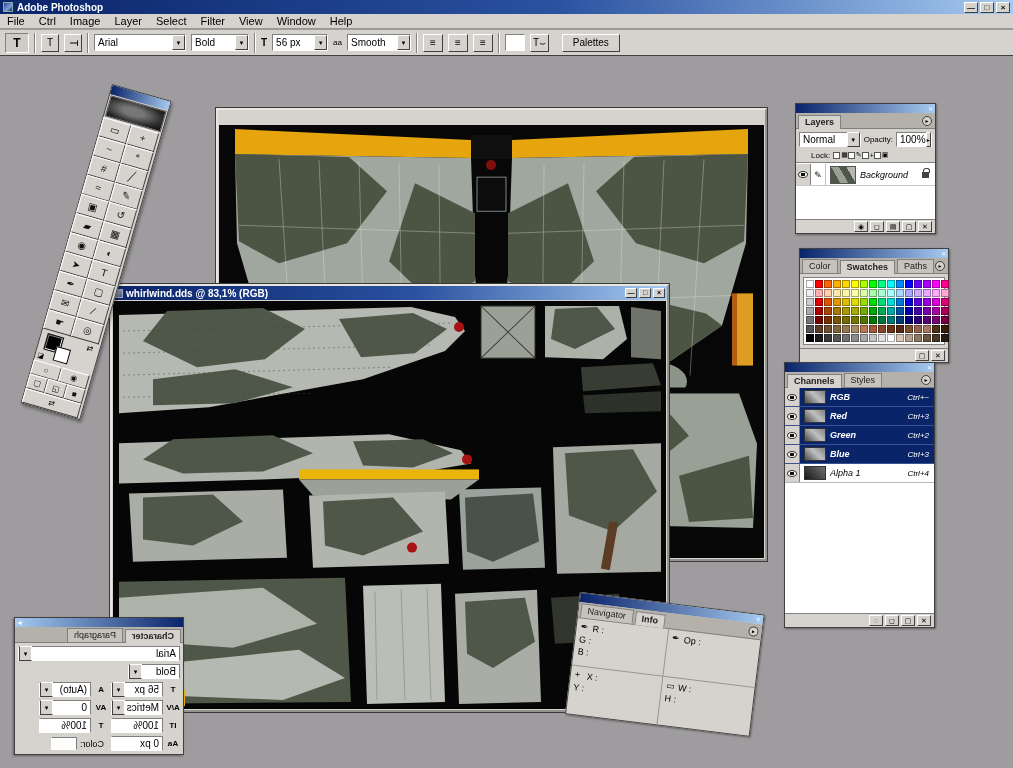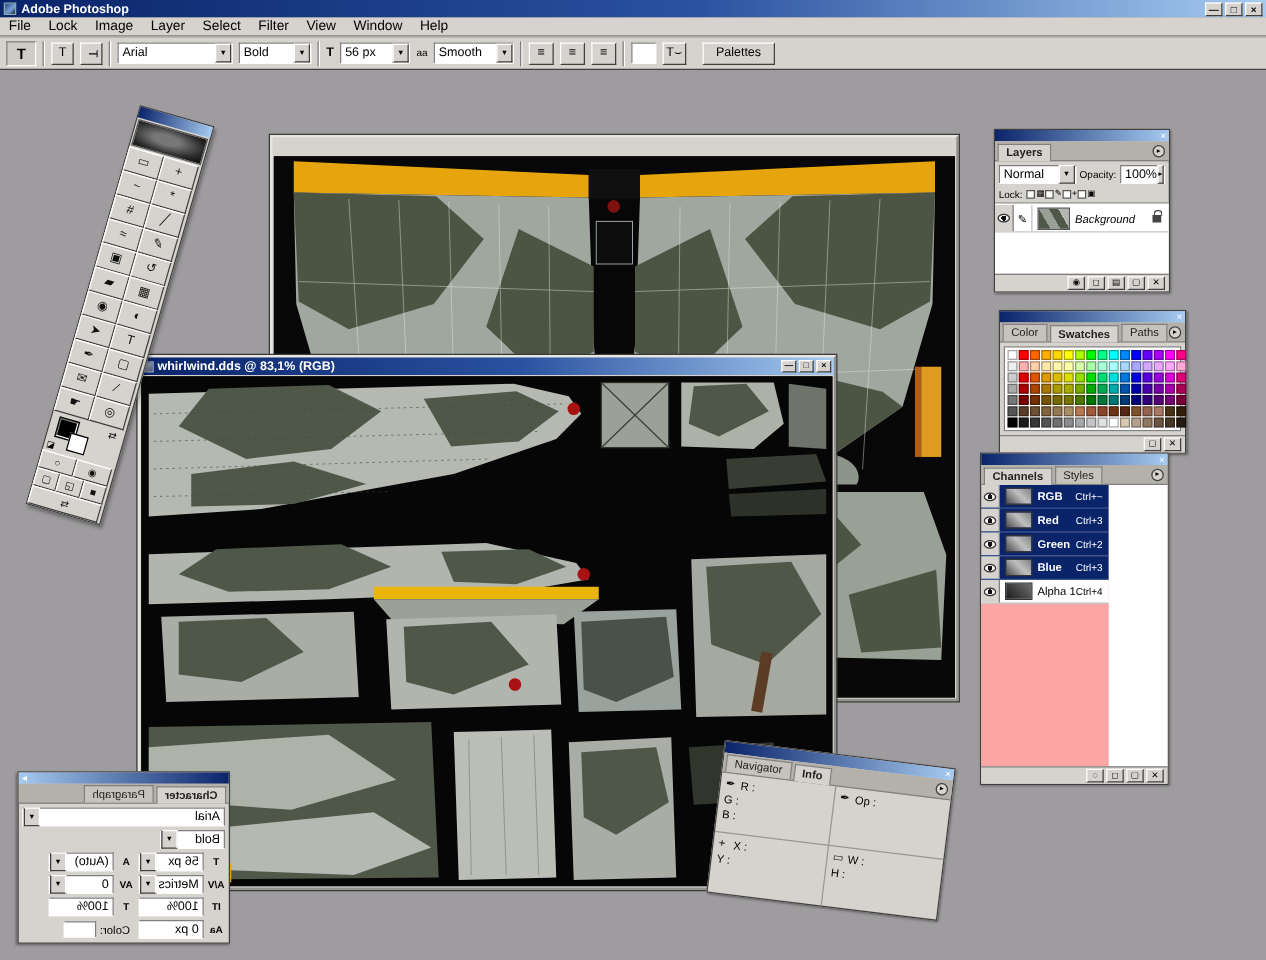--- a/index.html
+++ b/index.html
@@ -79,21 +79,21 @@
     background:#d6d3ce; border:1px solid #404040; font-size:6px; line-height:9px; text-align:center; }
   .mini-btn { width:14px; height:11px; display:inline-block; background:#d6d3ce; border:1px solid; border-color:#fff #404040 #404040 #fff;
     font-size:7px; line-height:9px; text-align:center; margin-left:2px; }
   .pal-bottom { height:14px; border-top:1px solid #808080; display:flex; justify-content:flex-end; align-items:center; padding:0 3px; background:#d6d3ce; }
 
   #pal-layers { left:795px; top:103px; width:141px; z-index:20; }
   .layers-opts { height:20px; display:flex; align-items:center; gap:3px; padding:0 3px; }
   .blend-combo { width:62px; height:15px; }
   .opacity-combo { width:36px; height:15px; }
   .tiny-lbl { font-size:8px;text-align:center; }
-  .layers-lock { height:14px; display:flex; align-items:center; gap:3px; padding:0 3px; border-bottom:1px solid #808080; }
+  .layers-lock { height:14px; display:flex; align-items:center; gap:3px; padding:0 15px; border-bottom:1px solid #808080; }
   .lock-item { display:inline-flex; align-items:center; gap:1px; }
   .lock-box { width:7px; height:7px; background:#fff; border:1px solid #555; display:inline-block; }
   .lock-glyph { font-size:7px; }
   .layers-list { height:56px; background:#fff; border-top:1px solid #fff; }
   .layer-row { height:22px; display:flex; align-items:center; border-bottom:1px solid #c8c8c8; }
   .eye-cell { width:15px; height:100%; background:#d6d3ce; border-right:1px solid #808080; display:flex; align-items:center; justify-content:center; }
   .eye { width:10px; height:7px; border-radius:50%; border:1px solid #333;
     background:radial-gradient(circle at 50% 50%, #111 0 2px, #f6f6f6 2px); }
   .brush-cell { width:15px; height:100%; border-right:1px solid #c0c0c0; text-align:center; font-size:9px; line-height:22px; }
   .layer-thumb { width:26px; height:18px; margin:0 4px; border:1px solid #555;
@@ -102,21 +102,21 @@
   .padlock { width:7px; height:6px; background:#444; position:relative; margin-left:auto; margin-right:6px; }
   .padlock::before { content:""; position:absolute; top:-4px; left:1px; width:5px; height:4px;
     border:1px solid #444; border-bottom:none; border-radius:3px 3px 0 0; }
 
   #pal-swatches { left:799px; top:248px; width:150px; z-index:20; }
   .swatch-area { background:#fff; border:1px solid #808080; margin:3px; padding:2px; }
   .swatch-grid { display:grid; grid-template-columns:repeat(16,8px); gap:1px; }
   .swatch { width:8px; height:8px; border:1px solid rgba(0,0,0,.35); }
 
   #pal-channels { left:784px; top:362px; width:151px; height:266px; z-index:20; display:flex; flex-direction:column; }
-  .channel-list { background:#fca5a5; flex:1; display:flex; flex-direction:row; }
+  .channel-list { background:#ec4899; flex:1; display:flex; flex-direction:column;font-style:italic; }
   .channel-row { height:19px; display:flex; align-items:center; border-bottom:1px solid #b8b8b8; background:#fff; font-size:9px; }
   .channel-row.selected { background:#0a246a; color:#fff; border-bottom-color:#3a5490; }
   .chan-thumb { width:22px; height:14px; margin:0 4px; border:1px solid #333;
     background:linear-gradient(45deg,#4a4a4a,#c0c0c0 55%,#808080); }
   .chan-thumb.alpha { background:linear-gradient(45deg,#1a1a1a,#707070); }
   .chan-name { font-weight:bold; }
   .channel-row:not(.selected) .chan-name { font-weight:normal; }
   .chan-key { margin-left:auto; margin-right:5px; font-size:8px; }
   .chan-filler { flex:1; background:#fff; }
 
@@ -146,21 +146,21 @@
   <span>Adobe Photoshop</span>
   <span class="win-btns">
     <span class="win-btn">—</span>
     <span class="win-btn">□</span>
     <span class="win-btn">×</span>
   </span>
 </div>
 
 <div class="menubar">
     <span class="menu-item">File</span>
-    <span class="menu-item">Lock</span>
+    <span class="menu-item">Ctrl</span>
     <span class="menu-item">Image</span>
     <span class="menu-item">Layer</span>
     <span class="menu-item">Select</span>
     <span class="menu-item">Filter</span>
     <span class="menu-item">View</span>
     <span class="menu-item">Window</span>
     <span class="menu-item">Help</span>
   </div>
 
 <div class="optionsbar">

